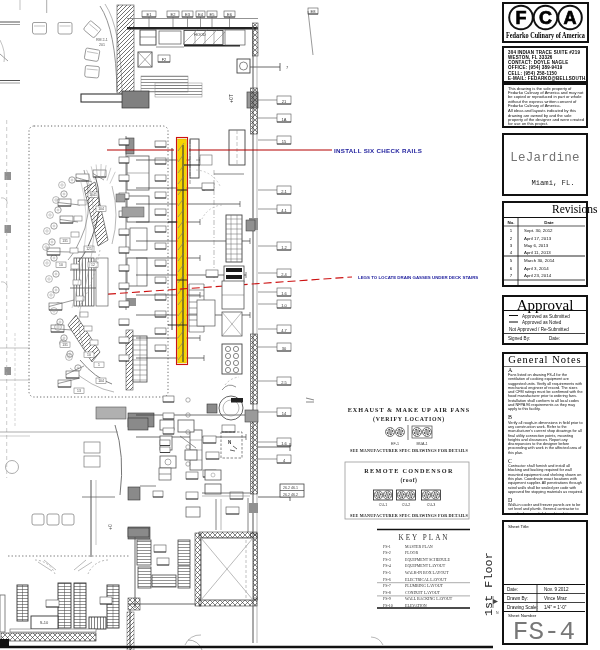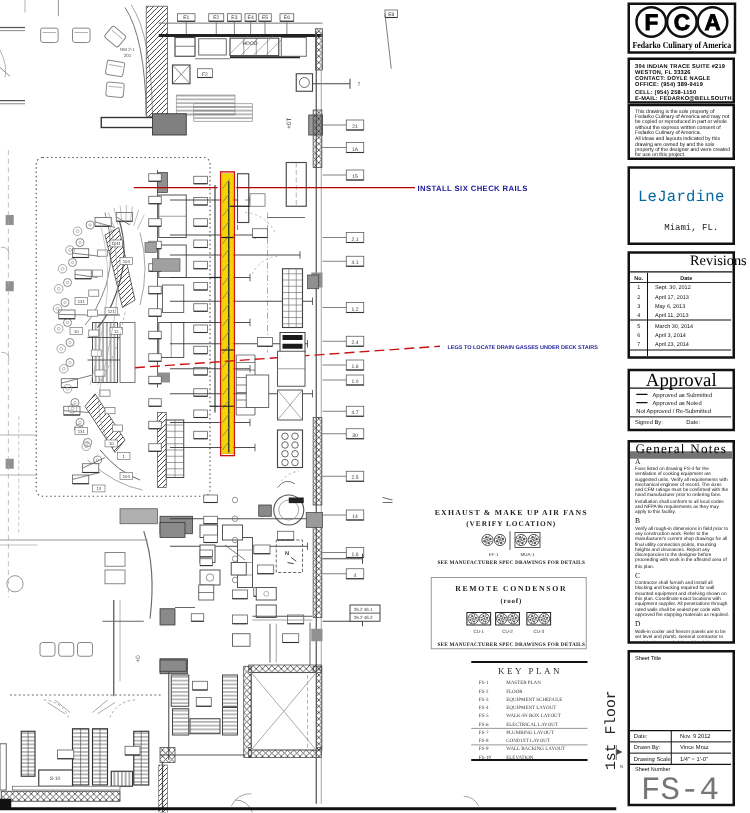--- a/index.html
+++ b/index.html
@@ -817,21 +817,21 @@
  E-MAIL: FEDARKO@BELLSOUTH.NET
 </div>
 
 <div class="tb" style="left:502px; top:83px; width:86px; height:45px; font-size:4.1px; line-height:4.35px; padding:1.5px 2px 0 4px; color:#111; overflow:hidden;">
 <div>This drawing is the sole property of Fedarko Culinary of America and may not be copied or reproduced in part or whole without the express written consent of Fedarko Culinary of America.</div>
  <div style="margin-top:1.2px;">All ideas and layouts indicated by this drawing are owned by and the sole property of the designer and were created for use on this project.</div>
  <div style="margin-top:1.2px;">None of the ideas shall be used by any person or firm without written permission of the designer.</div>
 </div>
 
 <div class="tb" style="left:502px; top:133px; width:86px; height:63px; border-width:2.5px; text-align:center;">
- <div class="mono" style="font-size:12.5px; margin-top:16px; letter-spacing:0.2px; color:#0369a1;">LeJardine</div>
+ <div class="mono" style="font-size:12.5px; margin-top:16px; letter-spacing:0.2px; color:#737373;">LeJardine</div>
  <div class="mono" style="font-size:7.2px; margin-top:14px; color:#222;margin-left:16px;">Miami, FL.</div>
 </div>
 
 <div class="tb" style="left:502px; top:201px; width:86px; height:86px; border-width:2.5px;">
  <div class="ser" style="font-size:11.5px; text-align:center; border-bottom:1.2px solid #111; height:14.5px;padding-left:48px;">Revisions</div>
  <svg width="81" height="67" style="position:absolute; left:0; top:14.5px;">
   <line x1="14" y1="0" x2="14" y2="67" stroke="#111" stroke-width="0.8"></line>
   <text x="7" y="6" font-size="4.4" text-anchor="middle" font-weight="bold" fill="#111">No.</text>
   <text x="45" y="6" font-size="4.4" text-anchor="middle" font-weight="bold" fill="#111">Date</text>
   <line x1="0" y1="8" x2="81" y2="8" stroke="#111" stroke-width="0.7"></line>
@@ -862,21 +862,21 @@
   <text x="18" y="6.5" font-size="4.6" fill="#111">Approved as Submitted</text>
   <text x="18" y="13" font-size="4.6" fill="#111">Approved as Noted</text>
   <text x="5" y="19.5" font-size="4.6" fill="#111">Not Approved / Re-Submitted</text>
   <line x1="0" y1="22.5" x2="81" y2="22.5" stroke="#111" stroke-width="0.8"></line>
   <text x="4" y="28.5" font-size="4.6" fill="#111">Signed By:</text>
   <text x="45" y="28.5" font-size="4.6" fill="#111">Date:</text>
  </svg>
 </div>
 
 <div class="tb" style="left:502px; top:352px; width:86px; height:163px; border-width:2px; overflow:hidden;">
- <div class="ser" style="font-size:10.5px; text-align:center; border-bottom:6px solid #737373; height:12.5px; letter-spacing:1px;">General Notes</div>
+ <div class="ser" style="font-size:10.5px; text-align:center; border-bottom:1px solid #737373; height:12.5px; letter-spacing:1px;">General Notes</div>
  <div style="padding:0px 2px 0 4px; font-size:3.8px; line-height:4.3px; color:#111;">
   <div class="ser" style="font-size:6px; line-height:6.5px;">A</div>
   <div>Fans listed on drawing FS-4 for the ventilation of cooking equipment are suggested units. Verify all requirements with mechanical engineer of record. The sizes and CFM ratings must be confirmed with the hood manufacturer prior to ordering fans. Installation shall conform to all local codes and NFPA 96 requirements as they may apply to this facility.</div>
   <div class="ser" style="font-size:6px; line-height:6.5px; margin-top:2.5px;">B</div>
   <div>Verify all rough-in dimensions in field prior to any construction work. Refer to the manufacturer's current shop drawings for all final utility connection points, mounting heights and clearances. Report any discrepancies to the designer before proceeding with work in the affected area of this plan.</div>
   <div class="ser" style="font-size:6px; line-height:6.5px; margin-top:2.5px;">C</div>
   <div>Contractor shall furnish and install all blocking and backing required for wall mounted equipment and shelving shown on this plan. Coordinate exact locations with equipment supplier. All penetrations through rated walls shall be sealed per code with approved fire stopping materials as required.</div>
   <div class="ser" style="font-size:6px; line-height:6.5px; margin-top:2.5px;">D</div>
   <div>Walk-in cooler and freezer panels are to be set level and plumb. General contractor to provide depressed slab and insulation as shown on the architectural drawings. Verify door swing locations prior to slab work.</div>
  </div>

